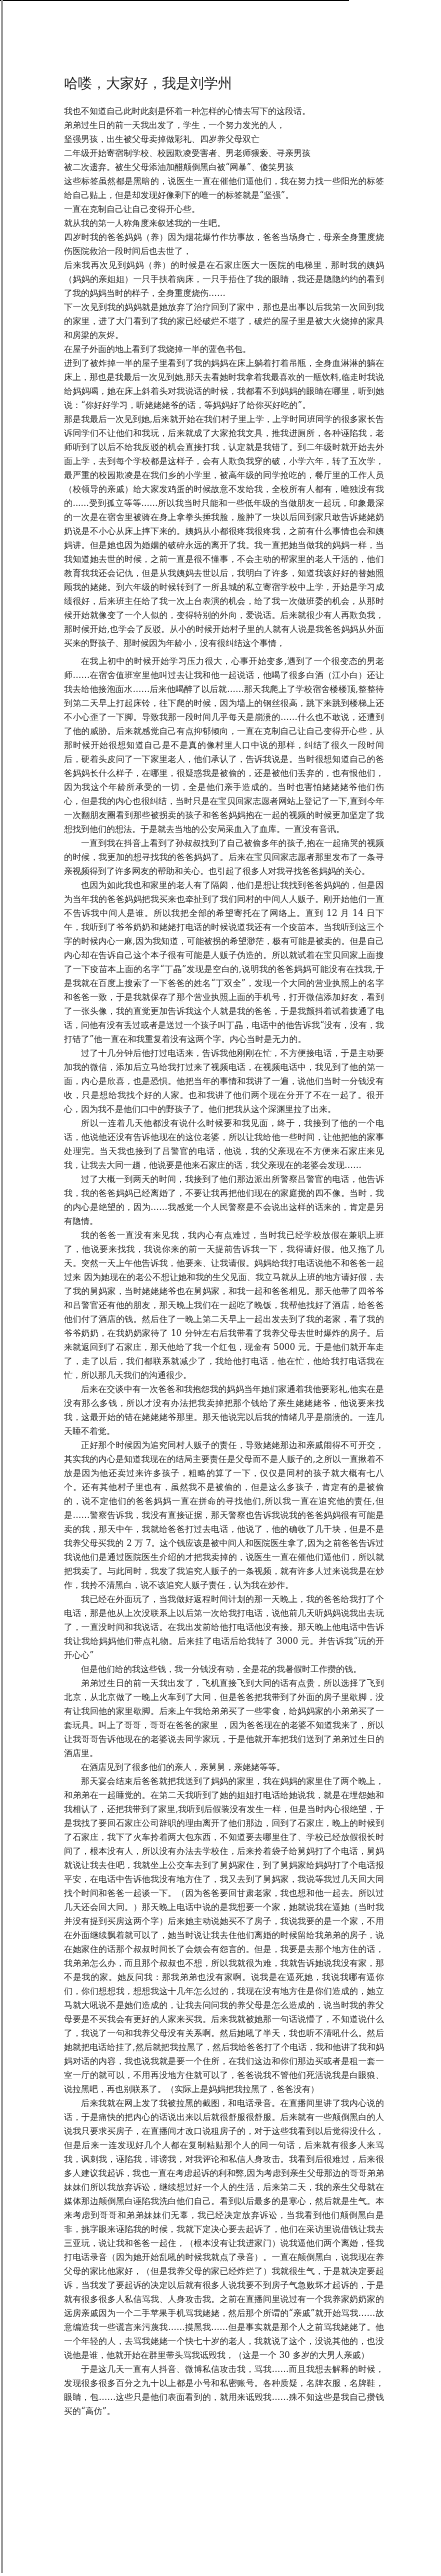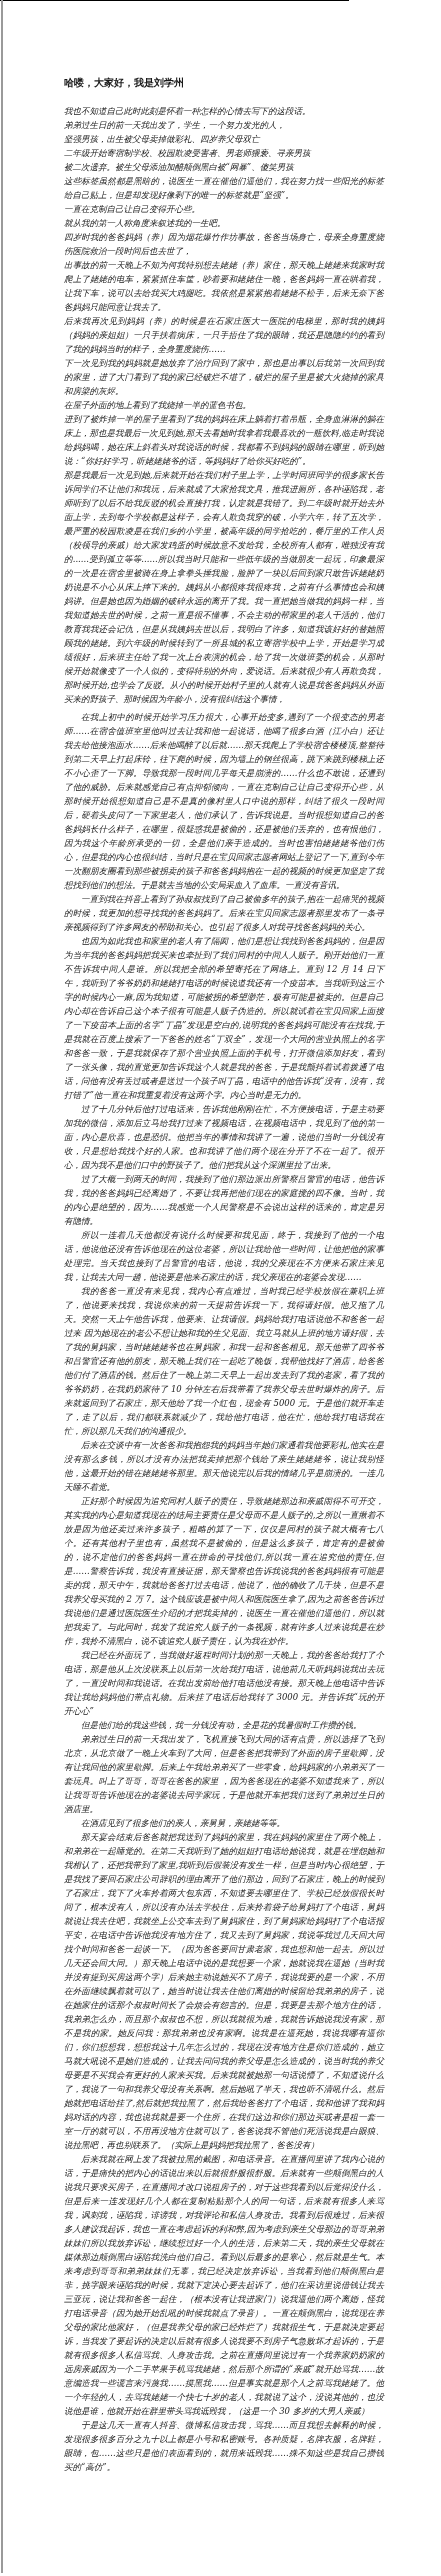--- a/index.html
+++ b/index.html
@@ -27,24 +27,24 @@
     left: 64px;
     top: 76px;
     width: 320px;
     color: #1a1a1a;
     font-size: 8.5px;
     line-height: 14px;
     text-align: justify;
   }
   .greeting {
     margin: 0 0 14px 0;
-    font-size: 10px;
-    font-weight: bold;
+    font-size: 14px;
+    font-weight: normal;
   }
-  .para { margin: 0; font-style: italic; }
+  .para { margin: 0; }
   .para.indent { text-indent: 2em; }
   .para.gap { margin-top: 4px; }
 </style>
 </head>
 <body>
 
 <div class="top-rule"></div>
 <div class="left-rule"></div>
 
 <div class="letter">
@@ -52,34 +52,33 @@
   <div>
       <p class="para">我也不知道自己此时此刻是怀着一种怎样的心情去写下的这段话。</p>
       <p class="para">弟弟过生日的前一天我出发了，学生，一个努力发光的人，</p>
       <p class="para">坚强男孩，出生被父母卖掉做彩礼、四岁养父母双亡</p>
       <p class="para">二年级开始寄宿制学校、校园欺凌受害者、男老师猥亵、寻亲男孩</p>
       <p class="para">被二次遗弃。被生父母添油加醋颠倒黑白被“网暴”、傻笑男孩</p>
       <p class="para">这些标签虽然都是黑暗的，说医生一直在催他们逼他们，我在努力找一些阳光的标签给自己贴上，但是却发现好像剩下的唯一的标签就是“坚强”。</p>
       <p class="para">一直在克制自己让自己变得开心些。</p>
       <p class="para">就从我的第一人称角度来叙述我的一生吧。</p>
       <p class="para">四岁时我的爸爸妈妈（养）因为烟花爆竹作坊事故，爸爸当场身亡，母亲全身重度烧伤医院救治一段时间后也去世了，</p>
-      <p class="para">出事故的前一天晚上不知为何我特别想去姥姥（养）家住，那天晚上姥姥来我家时我爬上了姥姥的电车，紧紧抓住车筐，吵着要和姥姥住一晚，爸爸妈妈一直在哄着我，让我下车，说可以去给我买大鸡腿吃。我依然是紧紧抱着姥姥不松手，后来无奈下爸爸妈妈只能同意让我去了。</p>
       <p class="para">后来我再次见到妈妈（养）的时候是在石家庄医大一医院的电梯里，那时我的姨妈（妈妈的亲姐姐）一只手扶着病床，一只手捂住了我的眼睛，我还是隐隐约约的看到了我的妈妈当时的样子，全身重度烧伤……</p>
       <p class="para">下一次见到我的妈妈就是她放弃了治疗回到了家中，那也是出事以后我第一次回到我的家里，进了大门看到了我的家已经破烂不堪了，破烂的屋子里是被大火烧掉的家具和房梁的灰烬。</p>
       <p class="para">在屋子外面的地上看到了我烧掉一半的蓝色书包。</p>
       <p class="para">进到了被炸掉一半的屋子里看到了我的妈妈在床上躺着打着吊瓶，全身血淋淋的躺在床上，那也是我最后一次见到她,那天去看她时我拿着我最喜欢的一瓶饮料,临走时我说给妈妈喝，她在床上斜着头对我说话的时候，我都看不到妈妈的眼睛在哪里，听到她说：“你好好学习，听姥姥姥爷的话，等妈妈好了给你买好吃的”。</p>
       <p class="para">那是我最后一次见到她,后来就开始在我们村子里上学，上学时同班同学的很多家长告诉同学们不让他们和我玩，后来就成了大家抢我文具，推我进厕所，各种诬陷我，老师听到了以后不给我反驳的机会直接打我，认定就是我错了。到二年级时就开始去外面上学，去到每个学校都是这样子，会有人欺负我穿的破，小学六年，转了五次学，最严重的校园欺凌是在我们乡的小学里，被高年级的同学抢吃的，餐厅里的工作人员（校领导的亲戚）给大家发鸡蛋的时候故意不发给我，全校所有人都有，唯独没有我的......受到孤立等等......所以我当时只能和一些低年级的当做朋友一起玩，印象最深的一次是在宿舍里被骑在身上拿拳头捶我脸，脸肿了一块以后回到家只敢告诉姥姥奶奶说是不小心从床上摔下来的。姨妈从小都很疼我很疼我，之前有什么事情也会和姨妈讲。但是她也因为婚姻的破碎永远的离开了我。我一直把她当做我的妈妈一样，当我知道她去世的时候，之前一直是很不懂事，不会主动的帮家里的老人干活的，他们教育我我还会记仇，但是从我姨妈去世以后，我明白了许多，知道我该好好的替她照顾我的姥姥。到六年级的时候转到了一所县城的私立寄宿学校中上学，开始是学习成绩很好，后来班主任给了我一次上台表演的机会，给了我一次做班委的机会，从那时候开始就像变了一个人似的，变得特别的外向，爱说话。后来就很少有人再欺负我，那时候开始,也学会了反驳。从小的时候开始村子里的人就有人说是我爸爸妈妈从外面买来的野孩子、那时候因为年龄小，没有很纠结这个事情，</p>
       <p class="para indent gap">在我上初中的时候开始学习压力很大，心事开始变多,遇到了一个很变态的男老师……在宿舍值班室里他叫过去让我和他一起说话，他喝了很多白酒（江小白）还让我去给他接泡面水……后来他喝醉了以后就……那天我爬上了学校宿舍楼楼顶,整整待到第二天早上打起床铃，往下爬的时候，因为墙上的钢丝很高，跳下来跳到楼梯上还不小心歪了一下脚。导致我那一段时间几乎每天是崩溃的……什么也不敢说，还遭到了他的威胁。后来就感觉自己有点抑郁倾向，一直在克制自己让自己变得开心些，从那时候开始很想知道自己是不是真的像村里人口中说的那样，纠结了很久一段时间后，硬着头皮问了一下家里老人，他们承认了，告诉我说是。当时很想知道自己的爸爸妈妈长什么样子，在哪里，很疑惑我是被偷的，还是被他们丢弃的，也有恨他们，因为我这个年龄所承受的一切，全是他们亲手造成的。当时也害怕姥姥姥爷他们伤心，但是我的内心也很纠结，当时只是在宝贝回家志愿者网站上登记了一下,直到今年一次翻朋友圈看到那些被拐卖的孩子和爸爸妈妈抱在一起的视频的时候更加坚定了我想找到他们的想法。于是就去当地的公安局采血入了血库。一直没有音讯。</p>
       <p class="para indent">一直到我在抖音上看到了孙叔叔找到了自己被偷多年的孩子,抱在一起痛哭的视频的时候，我更加的想寻找我的爸爸妈妈了。后来在宝贝回家志愿者那里发布了一条寻亲视频得到了许多网友的帮助和关心。也引起了很多人对我寻找爸爸妈妈的关心。</p>
       <p class="para indent">也因为如此我也和家里的老人有了隔阂，他们是想让我找到爸爸妈妈的，但是因为当年我的爸爸妈妈把我买来也牵扯到了我们同村的中间人人贩子。刚开始他们一直不告诉我中间人是谁。所以我把全部的希望寄托在了网络上。直到 12 月 14 日下午，我听到了爷爷奶奶和姥姥打电话的时候说道我还有一个疫苗本。当我听到这三个字的时候内心一麻,因为我知道，可能被拐的希望渺茫，极有可能是被卖的。但是自己内心却在告诉自己这个本子很有可能是人贩子伪造的。所以就试着在宝贝回家上面搜了一下疫苗本上面的名字“丁晶”发现是空白的,说明我的爸爸妈妈可能没有在找我,于是我就在百度上搜索了一下爸爸的姓名“丁双全”，发现一个大同的营业执照上的名字和爸爸一致，于是我就保存了那个营业执照上面的手机号，打开微信添加好友，看到了一张头像，我的直觉更加告诉我这个人就是我的爸爸，于是我颤抖着试着拨通了电话，问他有没有丢过或者是送过一个孩子叫丁晶，电话中的他告诉我“没有，没有，我打错了”他一直在和我重复着没有这两个字。内心当时是无力的。</p>
       <p class="para indent">过了十几分钟后他打过电话来，告诉我他刚刚在忙，不方便接电话，于是主动要加我的微信，添加后立马给我打过来了视频电话，在视频电话中，我见到了他的第一面，内心是欣喜，也是恐惧。他把当年的事情和我讲了一遍，说他们当时一分钱没有收，只是想给我找个好的人家。也和我讲了他们两个现在分开了不在一起了。很开心，因为我不是他们口中的野孩子了。他们把我从这个深渊里拉了出来。</p>
+      <p class="para indent">所以一连着几天他都没有说什么时候要和我见面，终于，我接到了他的一个电话，他说他还没有告诉他现在的这位老婆，所以让我给他一些时间，让他把他的家事处理完。当天我也接到了吕警官的电话，他说，我的父亲现在不方便来石家庄来见我，让我去大同一趟，他说要是他来石家庄的话，我父亲现在的老婆会发现……</p>
       <p class="para indent">过了大概一到两天的时间，我接到了他们那边派出所警察吕警官的电话，他告诉我，我的爸爸妈妈已经离婚了，不要让我再把他们现在的家庭搅的四不像。当时，我的内心是绝望的，因为……我感觉一个人民警察是不会说出这样的话来的，肯定是另有隐情。</p>
-      <p class="para indent">所以一连着几天他都没有说什么时候要和我见面，终于，我接到了他的一个电话，他说他还没有告诉他现在的这位老婆，所以让我给他一些时间，让他把他的家事处理完。当天我也接到了吕警官的电话，他说，我的父亲现在不方便来石家庄来见我，让我去大同一趟，他说要是他来石家庄的话，我父亲现在的老婆会发现……</p>
       <p class="para indent">我的爸爸一直没有来见我，我内心有点难过，当时我已经学校放假在兼职上班了，他说要来找我，我说你来的前一天提前告诉我一下，我得请好假。他又拖了几天。突然一天上午他告诉我，他要来、让我请假。妈妈给我打电话说他不和爸爸一起过来 因为她现在的老公不想让她和我的生父见面、我立马就从上班的地方请好假，去了我的舅妈家，当时姥姥姥爷也在舅妈家，和我一起和爸爸相见。那天他带了四爷爷和吕警官还有他的朋友，那天晚上我们在一起吃了晚饭，我帮他找好了酒店，给爸爸他们付了酒店的钱。然后住了一晚上第二天早上一起出发去到了我的老家，看了我的爷爷奶奶，在我奶奶家待了 10 分钟左右后我带看了我养父母去世时爆炸的房子。后来就返回到了石家庄，那天他给了我一个红包，现金有 5000 元。于是他们就开车走了，走了以后，我们都联系就减少了，我给他打电话，他在忙，他给我打电话我在忙，所以那几天我们的沟通很少。</p>
-      <p class="para indent">后来在交谈中有一次爸爸和我抱怨我的妈妈当年她们家通着我他要彩礼,他实在是没有那么多钱，所以才没有办法把我卖掉把那个钱给了亲生姥姥姥爷，说让我别怪他，这最开始的错在姥姥姥爷那里。那天他说完以后我的情绪几乎是崩溃的。一连几天睡不着觉。</p>
+      <p class="para indent">后来在交谈中有一次爸爸和我抱怨我的妈妈当年她们家通着我他要彩礼,他实在是没有那么多钱，所以才没有办法把我卖掉把那个钱给了亲生姥姥姥爷，他说要来找我，这最开始的错在姥姥姥爷那里。那天他说完以后我的情绪几乎是崩溃的。一连几天睡不着觉。</p>
       <p class="para indent">正好那个时候因为追究同村人贩子的责任，导致姥姥那边和亲戚闹得不可开交，其实我的内心是知道我现在的结局主要责任是父母而不是人贩子的,之所以一直揪着不放是因为他还卖过来许多孩子，粗略的算了一下，仅仅是同村的孩子就大概有七八个。还有其他村子里也有，虽然我不是被偷的，但是这么多孩子，肯定有的是被偷的，说不定他们的爸爸妈妈一直在拼命的寻找他们,所以我一直在追究他的责任,但是……警察告诉我，我没有直接证据，那天警察也告诉我说我的爸爸妈妈很有可能是卖的我，那天中午，我就给爸爸打过去电话，他说了，他的确收了几千块，但是不是我养父母买我的 2 万 7。这个钱应该是被中间人和医院医生拿了,因为之前爸爸告诉过我说他们是通过医院医生介绍的才把我卖掉的，说医生一直在催他们逼他们，所以就把我卖了。与此同时，我发了我追究人贩子的一条视频，就有许多人过来说我是在炒作，我拎不清黑白，说不该追究人贩子责任，认为我在炒作。</p>
       <p class="para indent">我已经在外面玩了，当我做好返程时间计划的那一天晚上，我的爸爸给我打了个电话，那是他从上次没联系上以后第一次给我打电话，说他前几天听妈妈说我出去玩了，一直没时间和我说话。在我出发前给他打电话他没有接。那天晚上他电话中告诉我让我给妈妈他们带点礼物。后来挂了电话后给我转了 3000 元。并告诉我“玩的开开心心”</p>
       <p class="para indent">但是他们给的我这些钱，我一分钱没有动，全是花的我暑假时工作攒的钱。</p>
       <p class="para indent">弟弟过生日的前一天我出发了，飞机直接飞到大同的话有点贵，所以选择了飞到北京，从北京做了一晚上火车到了大同，但是爸爸把我带到了外面的房子里歇脚，没有让我回他的家里歇脚。后来上午我给弟弟买了一些零食，给妈妈家的小弟弟买了一套玩具。叫上了哥哥，哥哥在爸爸的家里 ，因为爸爸现在的老婆不知道我来了，所以让我哥哥告诉他现在的老婆说去同学家玩，于是他就开车把我们送到了弟弟过生日的酒店里。</p>
       <p class="para indent">在酒店见到了很多他们的亲人，亲舅舅，亲姥姥等等。</p>
       <p class="para indent">那天宴会结束后爸爸就把我送到了妈妈的家里，我在妈妈的家里住了两个晚上，和弟弟在一起睡觉的。在第二天我听到了她的姐姐打电话给她说我，就是在埋怨她和我相认了，还把我带到了家里,我听到后假装没有发生一样，但是当时内心很绝望，于是我找了要回石家庄公司辞职的理由离开了他们那边，回到了石家庄，晚上的时候到了石家庄，我下了火车拎着两大包东西，不知道要去哪里住了、学校已经放假很长时间了，根本没有人，所以没有办法去学校住，后来拎着袋子给舅妈打了个电话，舅妈就说让我去住吧，我就坐上公交车去到了舅妈家住，到了舅妈家给妈妈打了个电话报平安，在电话中告诉他我没有地方住了，我又去到了舅妈家，我说等我过几天回大同找个时间和爸爸一起谈一下。（因为爸爸要回甘肃老家，我也想和他一起去。所以过几天还会回大同。）那天晚上电话中说的是我想要一个家，她就说我在逼她（当时我并没有提到买房这两个字）后来她主动说她买不了房子，我说我要的是一个家，不用在外面继续飘着就可以了，她当时说让我去住他们离婚的时候留给我弟弟的房子，说在她家住的话那个叔叔时间长了会烦会有怨言的。但是，我要是去那个地方住的话，我弟弟怎么办，而且那个叔叔也不想，所以我就很为难，我就告诉她说我没有家，那不是我的家。她反问我：那我弟弟也没有家啊。说我是在逼死她，我说我哪有逼你们，你们想想我，想想我这十几年怎么过的，我现在没有地方住是你们造成的，她立马就大吼说不是她们造成的，让我去问问我的养父母是怎么造成的，说当时我的养父母要是不买我会有更好的人家来买我。后来我就被她那一句话说懵了，不知道说什么了，我说了一句和我养父母没有关系啊。然后她吼了半天，我也听不清吼什么。然后她就把电话给挂了,然后就把我拉黑了，然后我给爸爸打了个电话，我和他讲了我和妈妈对话的内容，我也说我就是要一个住所，在我们这边和你们那边买或者是租一套一室一厅的就可以，不用再没地方住就可以了，爸爸说我不管他们死活说我是白眼狼、说拉黑吧，再也别联系了。（实际上是妈妈把我拉黑了，爸爸没有）</p>
       <p class="para indent">后来我就在网上发了我被拉黑的截图，和电话录音。在直播间里讲了我内心说的话，于是痛快的把内心的话说出来以后就很舒服很舒服。后来就有一些颠倒黑白的人说我只要求买房子，在直播间才改口说租房子的，对于这些我看到以后觉得没什么，但是后来一连发现好几个人都在复制粘贴那个人的同一句话，后来就有很多人来骂我，讽刺我，诬陷我，诽谤我，对我评论和私信人身攻击。我看到后很难过，后来很多人建议我起诉，我也一直在考虑起诉的利和弊,因为考虑到亲生父母那边的哥哥弟弟妹妹们所以我放弃诉讼，继续想过好一个人的生活，后来第二天，我的亲生父母就在媒体那边颠倒黑白诬陷我洗白他们自己。看到以后最多的是寒心，然后就是生气。本来考虑到哥哥和弟弟妹妹们无辜，我已经决定放弃诉讼，当我看到他们颠倒黑白是非，挑字眼来诬陷我的时候，我就下定决心要去起诉了，他们在采访里说借钱让我去三亚玩，说让我和爸爸一起住，（根本没有让我进家门）说我逼他们两个离婚，怪我打电话录音（因为她开始乱吼的时候我就点了录音）。一直在颠倒黑白，说我现在养父母的家比他家好，（但是我养父母的家已经炸烂了）我就很生气，于是就决定要起诉，当我发了要起诉的决定以后就有很多人说我要不到房子气急败坏才起诉的，于是就有很多很多人私信骂我、人身攻击我。之前在直播间里说过有一个我养家奶奶家的远房亲戚因为一个二手苹果手机骂我姥姥，然后那个所谓的“亲戚”就开始骂我……故意编造我一些谎言来污蔑我……摸黑我……但是事实就是那个人之前骂我姥姥了。他一个年轻的人，去骂我姥姥一个快七十岁的老人，我就说了这个，没说其他的，也没说他是谁，他就开始在群里带头骂我诋毁我，（这是一个 30 多岁的大男人亲戚）</p>
       <p class="para indent">于是这几天一直有人抖音、微博私信攻击我，骂我……而且我想去解释的时候，发现很多很多百分之九十以上都是小号和私密账号。各种质疑，名牌衣服，名牌鞋，眼睛，包……这些只是他们表面看到的，就用来诋毁我……殊不知这些是我自己攒钱买的“高仿”。</p>
     </div>
 </div>

